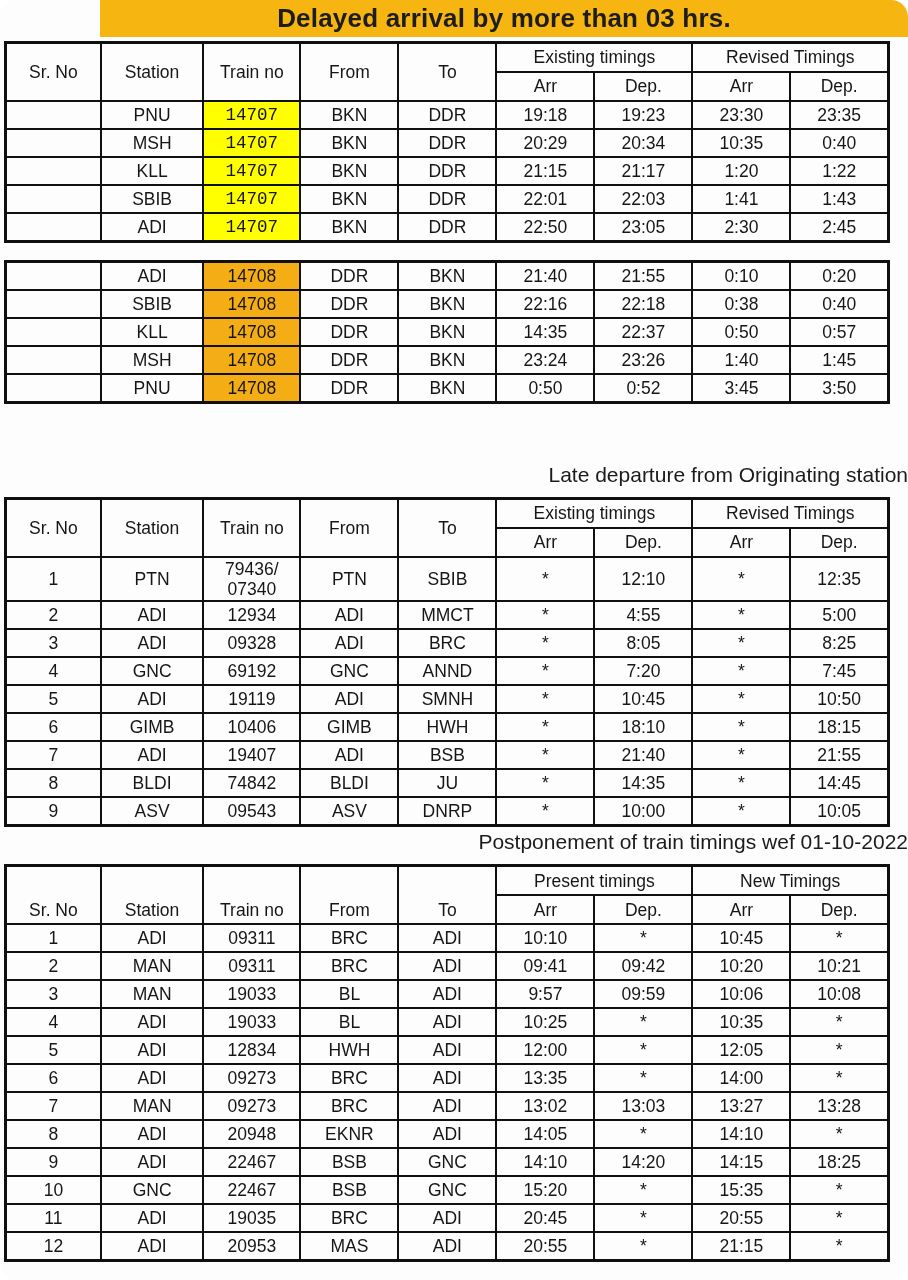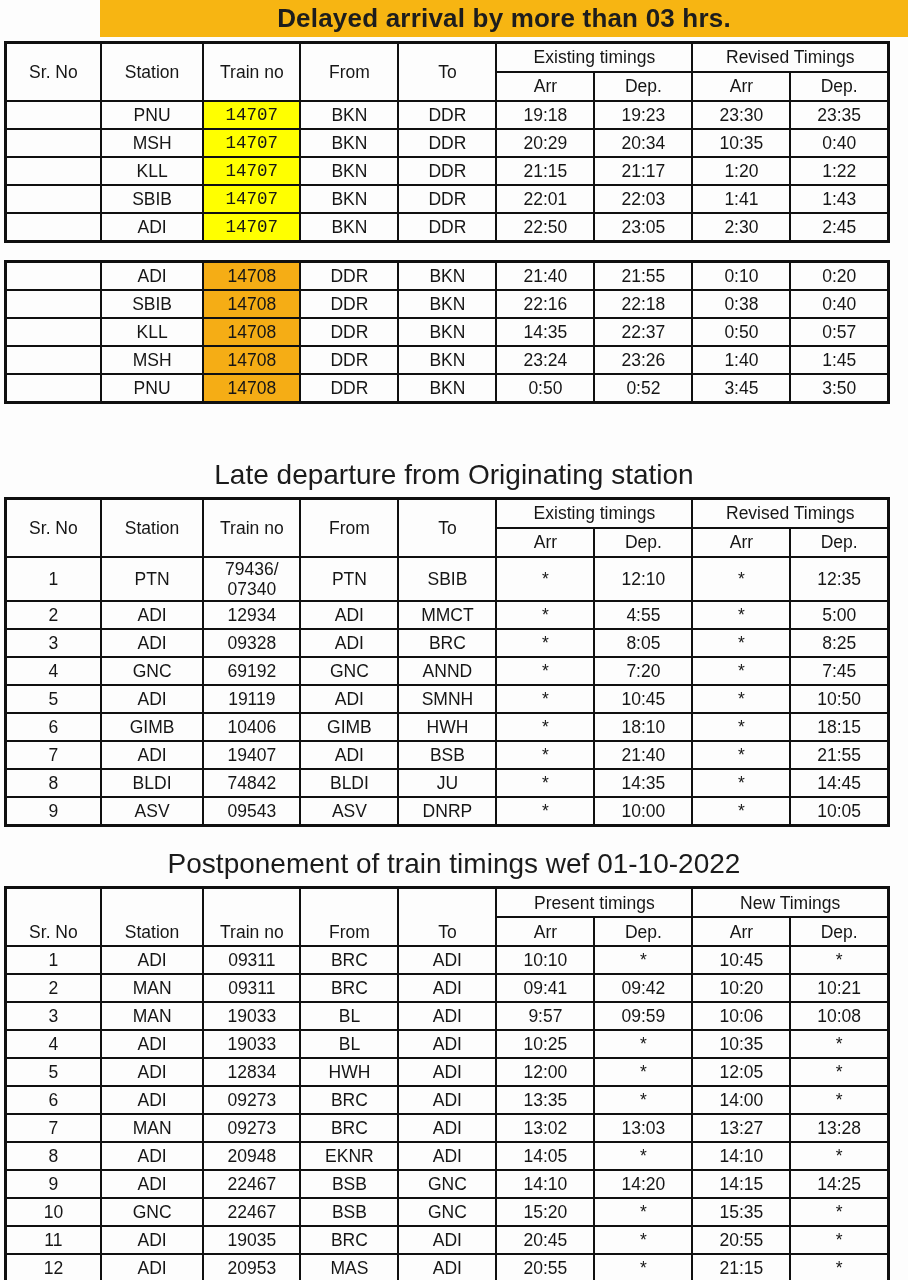--- a/index.html
+++ b/index.html
@@ -8,20 +8,21 @@
     background: #ffffff;
     width: 908px;
     font-family: "Liberation Sans", sans-serif;
     color: #161616;
   }
   .page {
     width: 908px;
     height: 1280px;
     overflow: hidden;
     background: #fdfdfd;
+    border-radius: 17px;
   }
   .banner {
     margin-left: 100px;
     width: 808px;
     height: 37px;
     background: var(--banner-bg, #F7B512);
     display: flex;
     align-items: center;
     justify-content: center;
   }
@@ -53,27 +54,27 @@
   table.tt thead th { height: 25px; }
   table.tt.bottom-labels thead th.col-label {
     vertical-align: bottom;
     padding-bottom: 3px;
   }
   .yellow { background: var(--hl-yellow, #FFFF00); font-family: Liberation Mono, monospace; }
   .orange { background: var(--hl-orange, #F5AD15); }
   .gap-small { height: 4px; }
   .gap-tables { height: 17px; }
   .section-title {
-    text-align: center;
-    font-size: 28px;
+    text-align: right;
+    font-size: 21px;
     color: #1b1b1b;
     line-height: 30px;
   }
   .title-late { margin-top: 56px; margin-bottom: 7px; }
-  .title-post { margin-top: 22px; margin-bottom: 7px; }
+  .title-post { margin-bottom: 7px; }
   col.c-sr      { width: 10.8%; }
   col.c-station { width: 11.6%; }
   col.c-train   { width: 11.0%; }
   col.c-from    { width: 11.1%; }
   col.c-to      { width: 11.1%; }
   col.c-t       { width: 11.1%; }
 </style>
 </head>
 <body>
 
@@ -503,21 +504,21 @@
         </tr>
         <tr>
           <td>9</td>
           <td>ADI</td>
           <td>22467</td>
           <td>BSB</td>
           <td>GNC</td>
           <td>14:10</td>
           <td>14:20</td>
           <td>14:15</td>
-          <td>14:25</td>
+          <td>18:25</td>
         </tr>
         <tr>
           <td>10</td>
           <td>GNC</td>
           <td>22467</td>
           <td>BSB</td>
           <td>GNC</td>
           <td>15:20</td>
           <td>*</td>
           <td>15:35</td>

